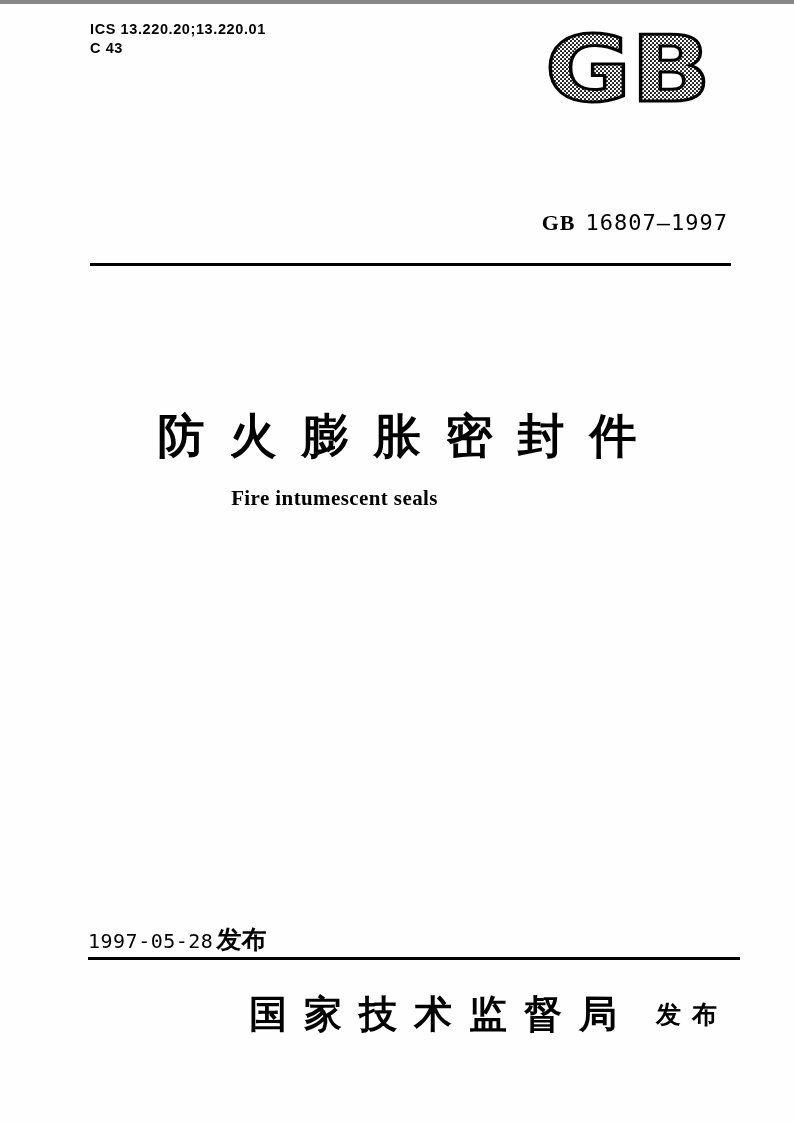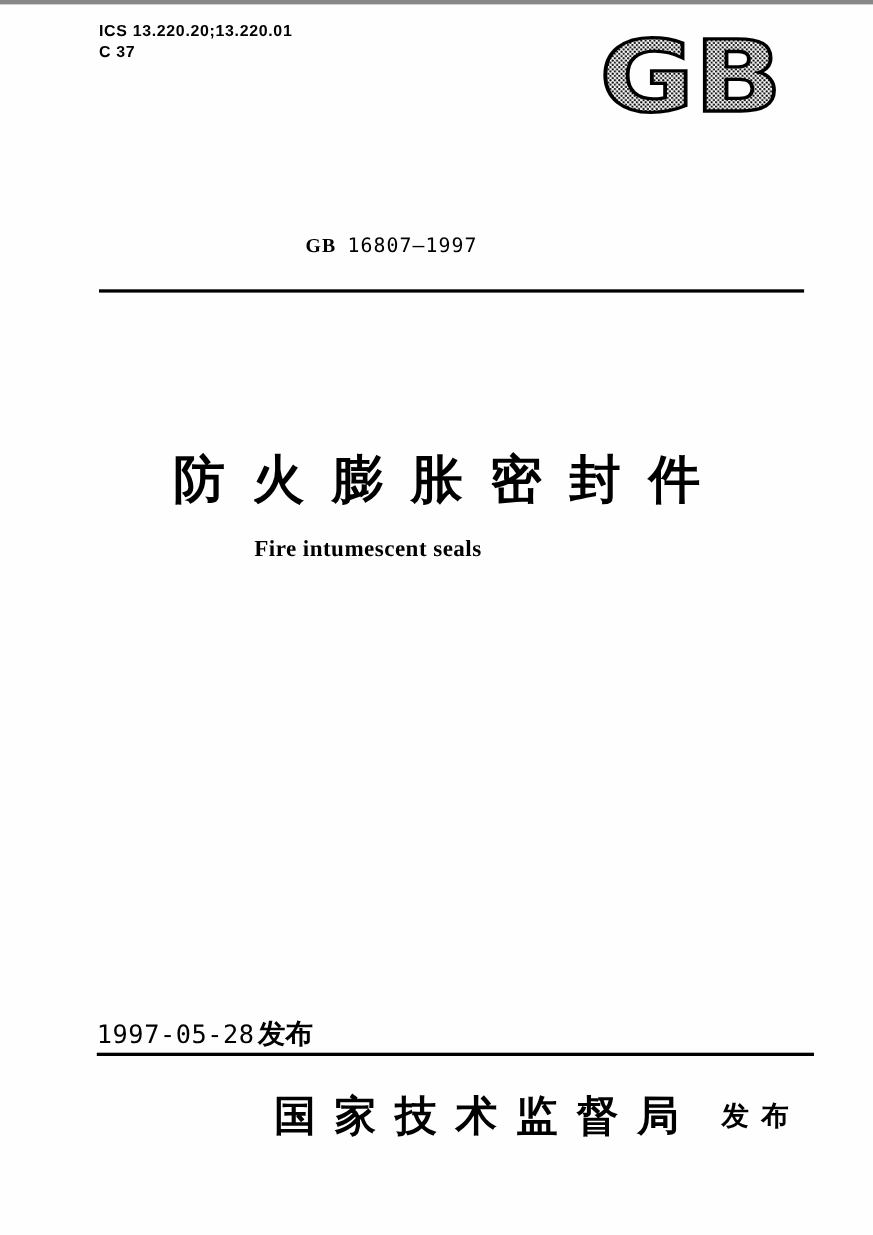--- a/index.html
+++ b/index.html
@@ -46,24 +46,24 @@
     font-size: 46px;
     line-height: 58px;
     letter-spacing: 8.5px;
     white-space: nowrap;
   }
 
   
   .std-number {
     position: absolute;
     top: 203px;
-    left: 0;
+    left: 16px;
     width: 712px;
-    text-align: center;
-    font-size: 18px;
+    text-align: right;
+    font-size: 22px;
     line-height: 32px;
     white-space: nowrap;
   }
   .std-number .std-prefix {
     font-family: "Liberation Serif", serif;
     font-weight: bold;
     letter-spacing: 1px;
     margin-right: 10px;
   }
   .std-number .std-num {
@@ -114,21 +114,21 @@
     top: 919px;
     left: 88px;
     width: 652px;
     display: flex;
     justify-content: space-between;
     align-items: baseline;
     white-space: nowrap;
   }
   .date-num {
     font-family: "DejaVu Sans Mono", monospace;
-    font-size: 23px;
+    font-size: 20px;
     font-weight: 500;
     letter-spacing: 0.5px;
     text-align: right;
   }
   .date-label {
     font-family: "Liberation Sans", sans-serif;
     font-weight: bold;
     font-size: 25px;
     margin-left: 3px;
   }
@@ -157,21 +157,21 @@
     vertical-align: 4px;
   }
 </style>
 </head>
 <body>
 
 <div class="page">
 
   <div class="ics-block">
     <div>ICS 13.220.20;13.220.01</div>
-    <div>C 37</div>
+    <div>C 43</div>
   </div>
 
   <div class="gb-logo">
     <svg width="172" height="88" viewBox="0 0 172 88">
       <defs>
         <pattern id="halftone" width="4" height="4" patternUnits="userSpaceOnUse">
           <rect width="4" height="4" fill="#fefefe"></rect>
           <circle cx="1" cy="1" r="1.05" fill="#101010"></circle>
           <circle cx="3" cy="3" r="1.05" fill="#101010"></circle>
         </pattern>

